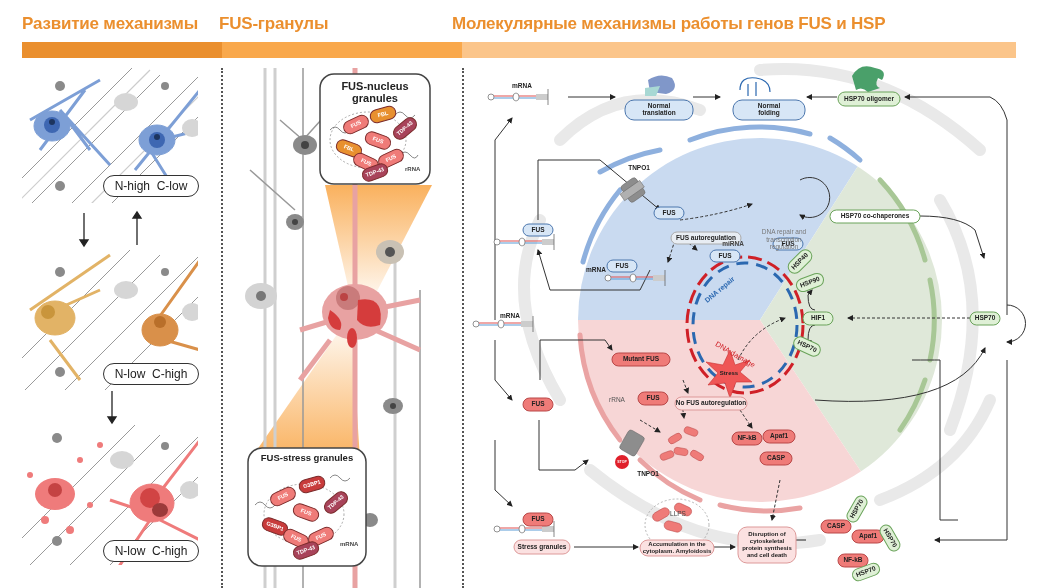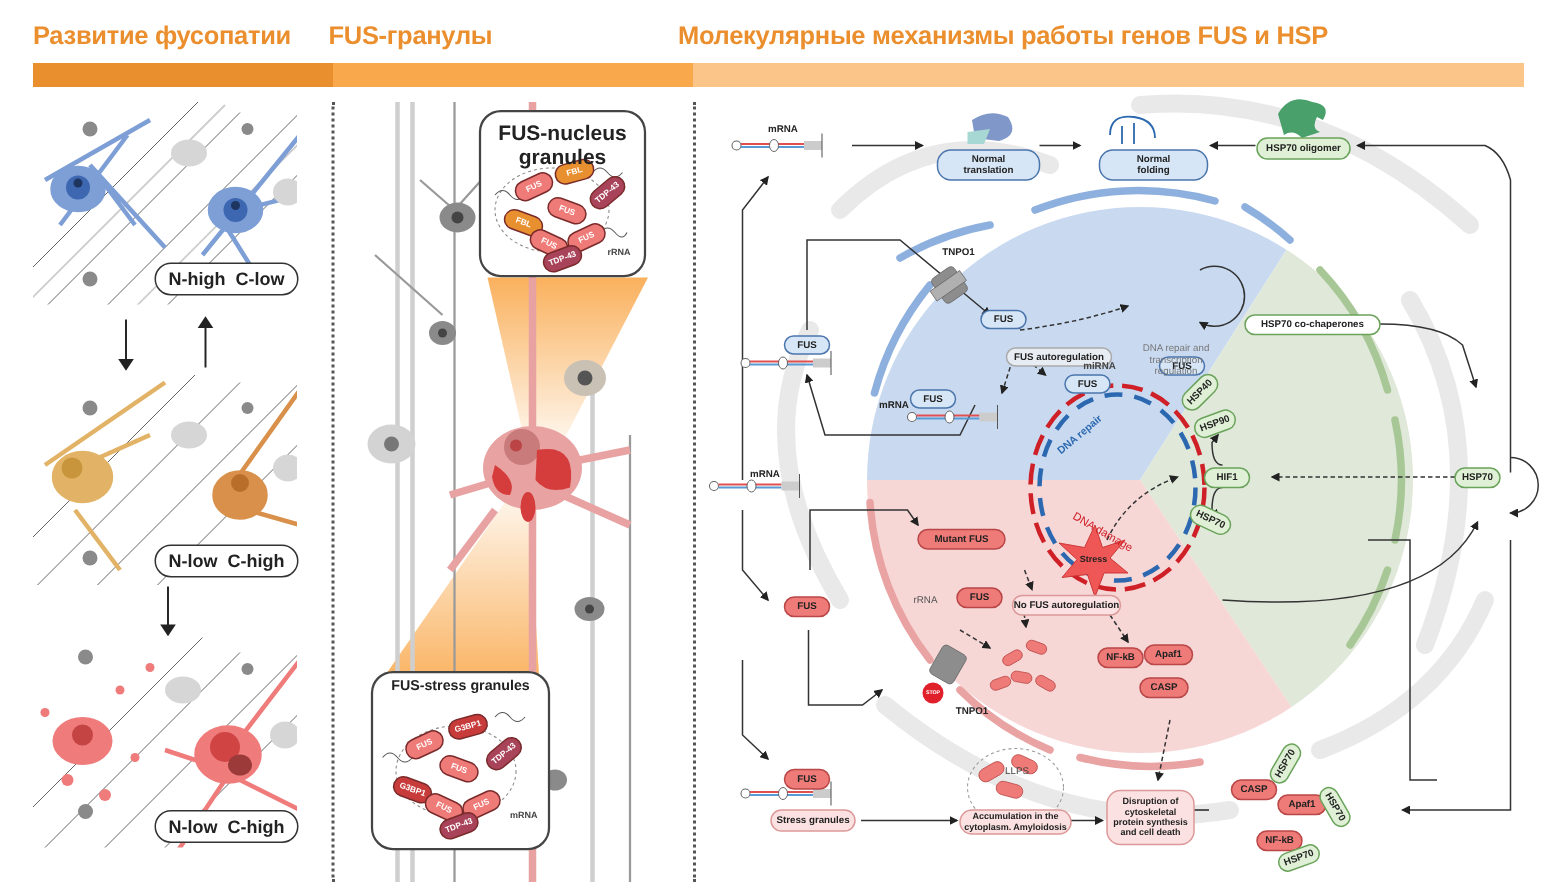--- a/index.html
+++ b/index.html
@@ -4,27 +4,27 @@
 <style>
   html, body { margin:0; padding:0; background:#ffffff; }
   body { width:1045px; height:588px; position:relative; overflow:hidden;
          font-family:"Liberation Sans", sans-serif; }
   .hdr { position:absolute; top:14px; font-weight:bold; font-size:17px; color:#eb8f2e;
          white-space:nowrap; letter-spacing:-0.2px; }
   .bar { position:absolute; top:42px; height:16px; }
   .divider { position:absolute; top:68px; bottom:0; width:0; border-left:2px dotted #555; }
   svg { position:absolute; left:0; top:0; }
   .stage-label { position:absolute; left:103px; width:94px; height:20px; border:1.5px solid #333;
-                 border-radius:11px; background:#fff; font-weight:bold; font-size:12px; color:#222;
+                 border-radius:11px; background:#fff; font-weight:normal; font-size:12px; color:#222;
                  display:flex; align-items:center; justify-content:center; white-space:pre; }
 </style>
 </head>
 <body>
 
-<div class="hdr" style="left:22px;">Развитие фусопатии</div>
+<div class="hdr" style="left:22px;">Развитие механизмы</div>
 <div class="hdr" style="left:219px;">FUS-гранулы</div>
 <div class="hdr" style="left:452px;">Молекулярные механизмы работы генов FUS и HSP</div>
 
 <div class="bar" style="left:22px;width:200px;background:#ea8f2e;"></div>
 <div class="bar" style="left:222px;width:240px;background:#f9a84b;"></div>
 <div class="bar" style="left:462px;width:554px;background:#fbc58a;"></div>
 
 <div class="divider" style="left:221px;"></div>
 <div class="divider" style="left:462px;"></div>
 
@@ -274,21 +274,21 @@
           <rect x="308" y="530" width="26" height="13" rx="6.5" fill="#ef7b78" stroke="#7a2a2a" stroke-width="1"></rect>
           <text x="321" y="536.5" font-size="5.5" font-weight="bold" text-anchor="middle" fill="#fff" font-family="&quot;Liberation Sans&quot;, sans-serif"><tspan x="321" y="536.5" dominant-baseline="middle">FUS</tspan></text>
         </g>
         <g transform="rotate(-20 306 550.5)">
           <rect x="293" y="544" width="26" height="13" rx="6.5" fill="#a8435a" stroke="#7a2a2a" stroke-width="1"></rect>
           <text x="306" y="550.5" font-size="5.5" font-weight="bold" text-anchor="middle" fill="#fff" font-family="&quot;Liberation Sans&quot;, sans-serif"><tspan x="306" y="550.5" dominant-baseline="middle">TDP-43</tspan></text>
         </g>
       </g>
   </g>
 </svg>
-<div style="position:absolute;left:320px;top:80px;width:110px;text-align:center;font-weight:bold;font-size:14px;color:#222;">FUS-nucleus granules</div>
+<div style="position:absolute;left:320px;top:80px;width:110px;text-align:center;font-weight:bold;font-size:11px;color:#222;">FUS-nucleus granules</div>
 <div style="position:absolute;left:405px;top:166px;font-weight:bold;font-size:6px;color:#444;">rRNA</div>
 <div style="position:absolute;left:248px;top:452px;width:118px;text-align:center;font-weight:bold;font-size:9.5px;color:#222;">FUS-stress granules</div>
 <div style="position:absolute;left:340px;top:541px;font-weight:bold;font-size:6px;color:#444;">mRNA</div>
 
 <svg width="1045" height="588">
   <defs>
     <marker id="ah" markerWidth="6" markerHeight="6" refX="5" refY="3" orient="auto">
         <path d="M0 0 L6 3 L0 6 Z" fill="#222"></path>
       </marker>
     <marker id="tb" markerWidth="2" markerHeight="8" refX="1" refY="4" orient="auto">

